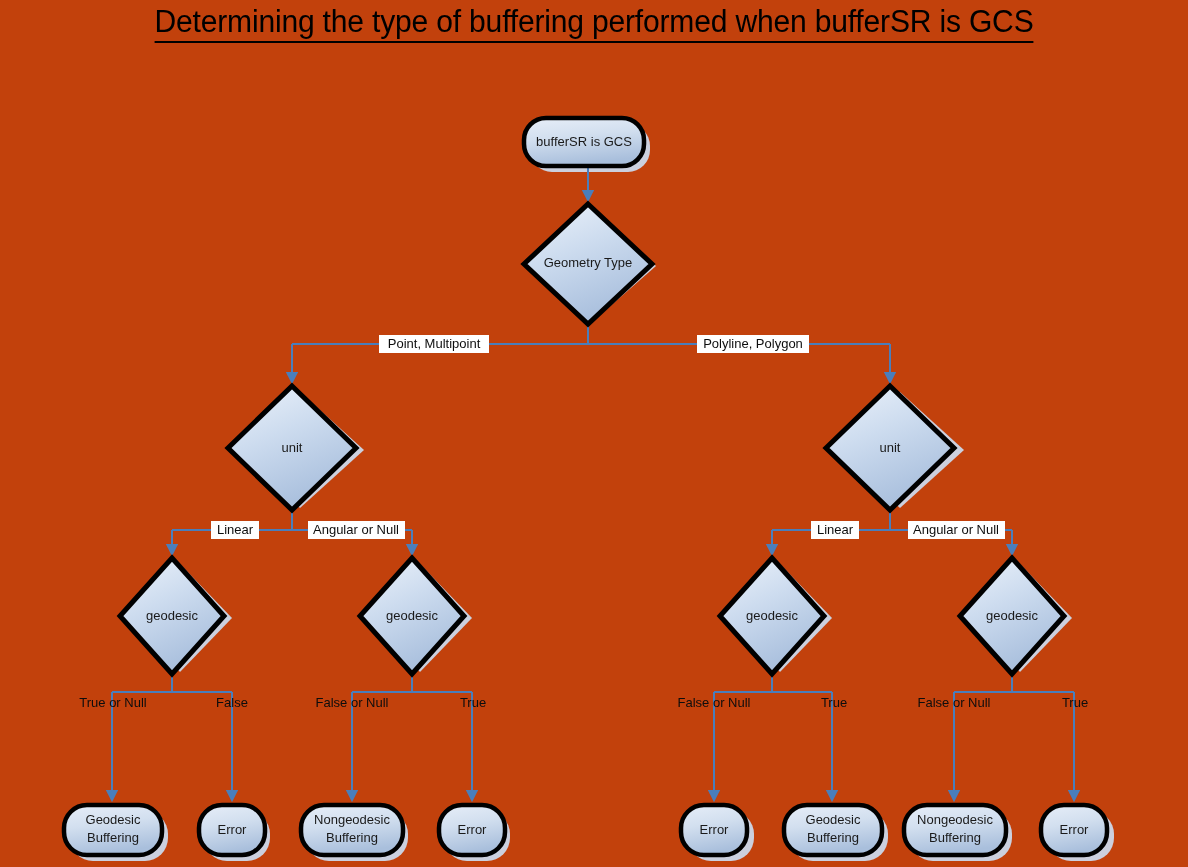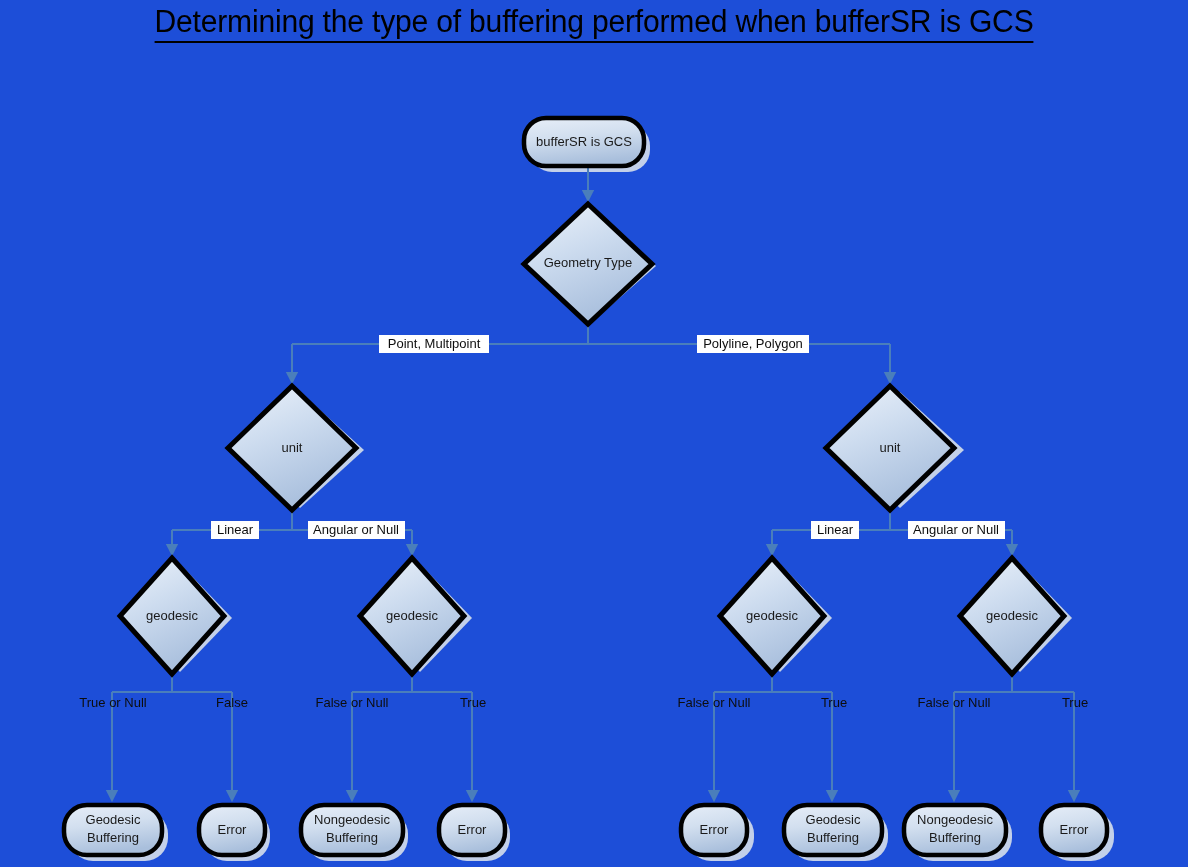--- a/index.html
+++ b/index.html
@@ -10,21 +10,21 @@
   body {
     width: 1188px;
     height: 867px;
     overflow: hidden;
     font-family: "Liberation Sans", sans-serif;
   }
   #canvas {
     position: relative;
     width: 1188px;
     height: 867px;
-    background: #1d4ed8;
+    background: #c2410c;
   }
   #title {
     position: absolute;
     left: 0;
     top: 0;
     width: 1188px;
     text-align: center;
     font-family: "Liberation Sans", sans-serif;
     font-size: 31px;
     font-weight: 400;

